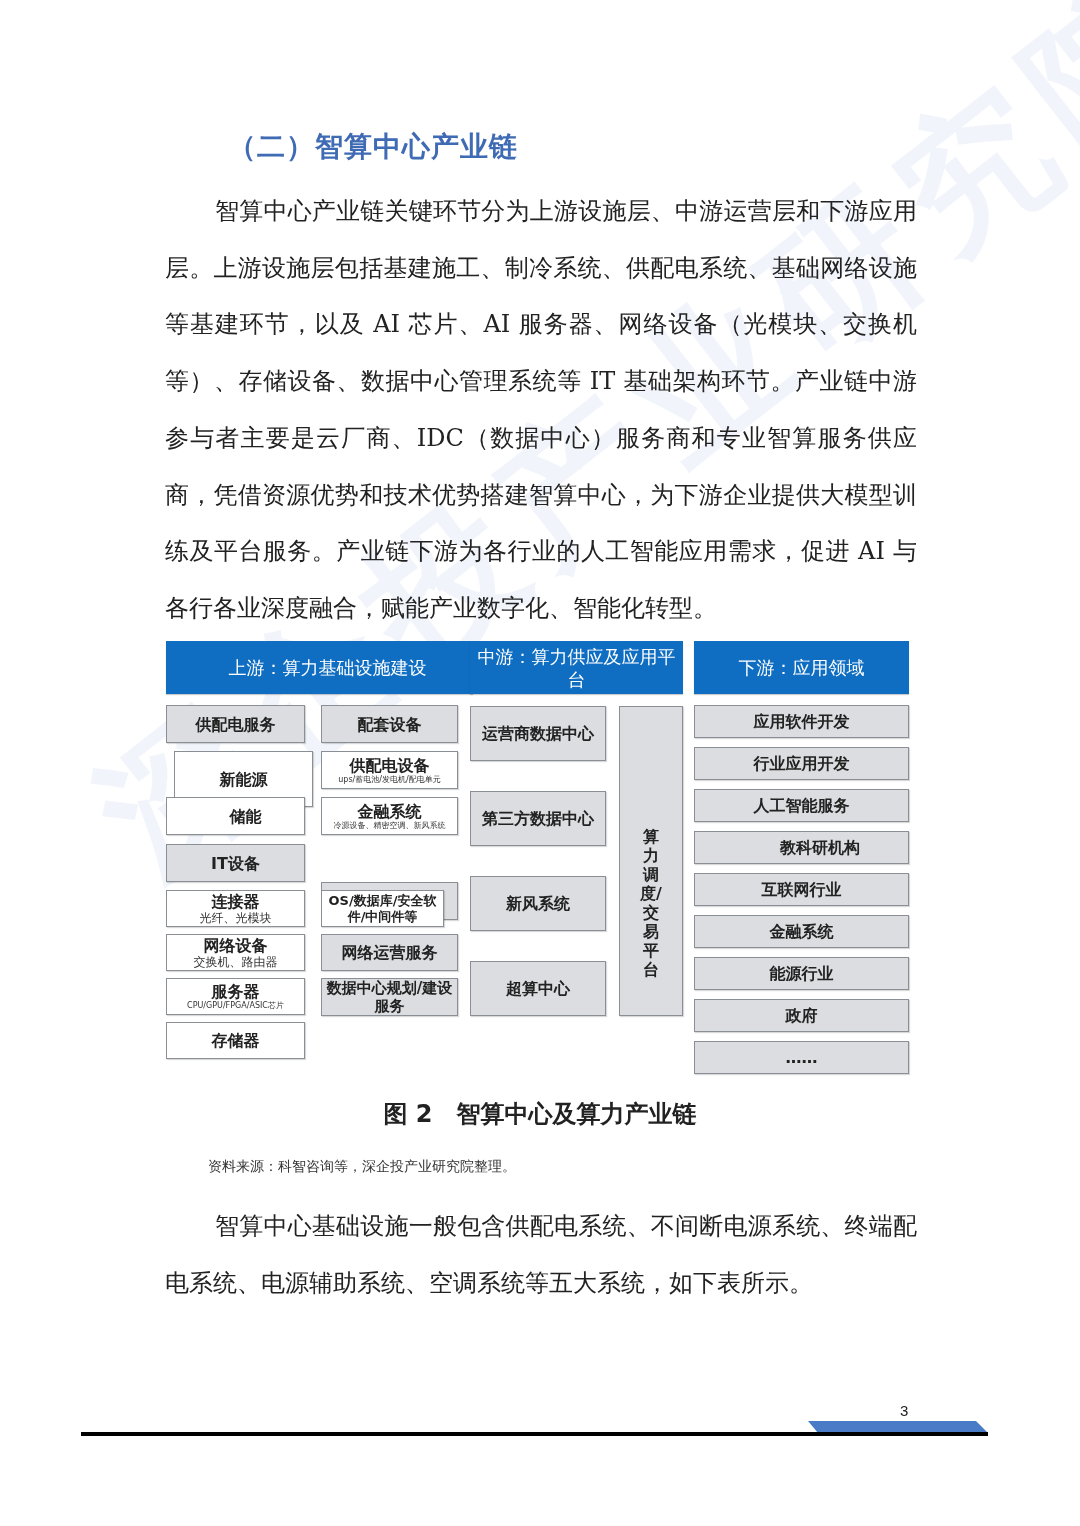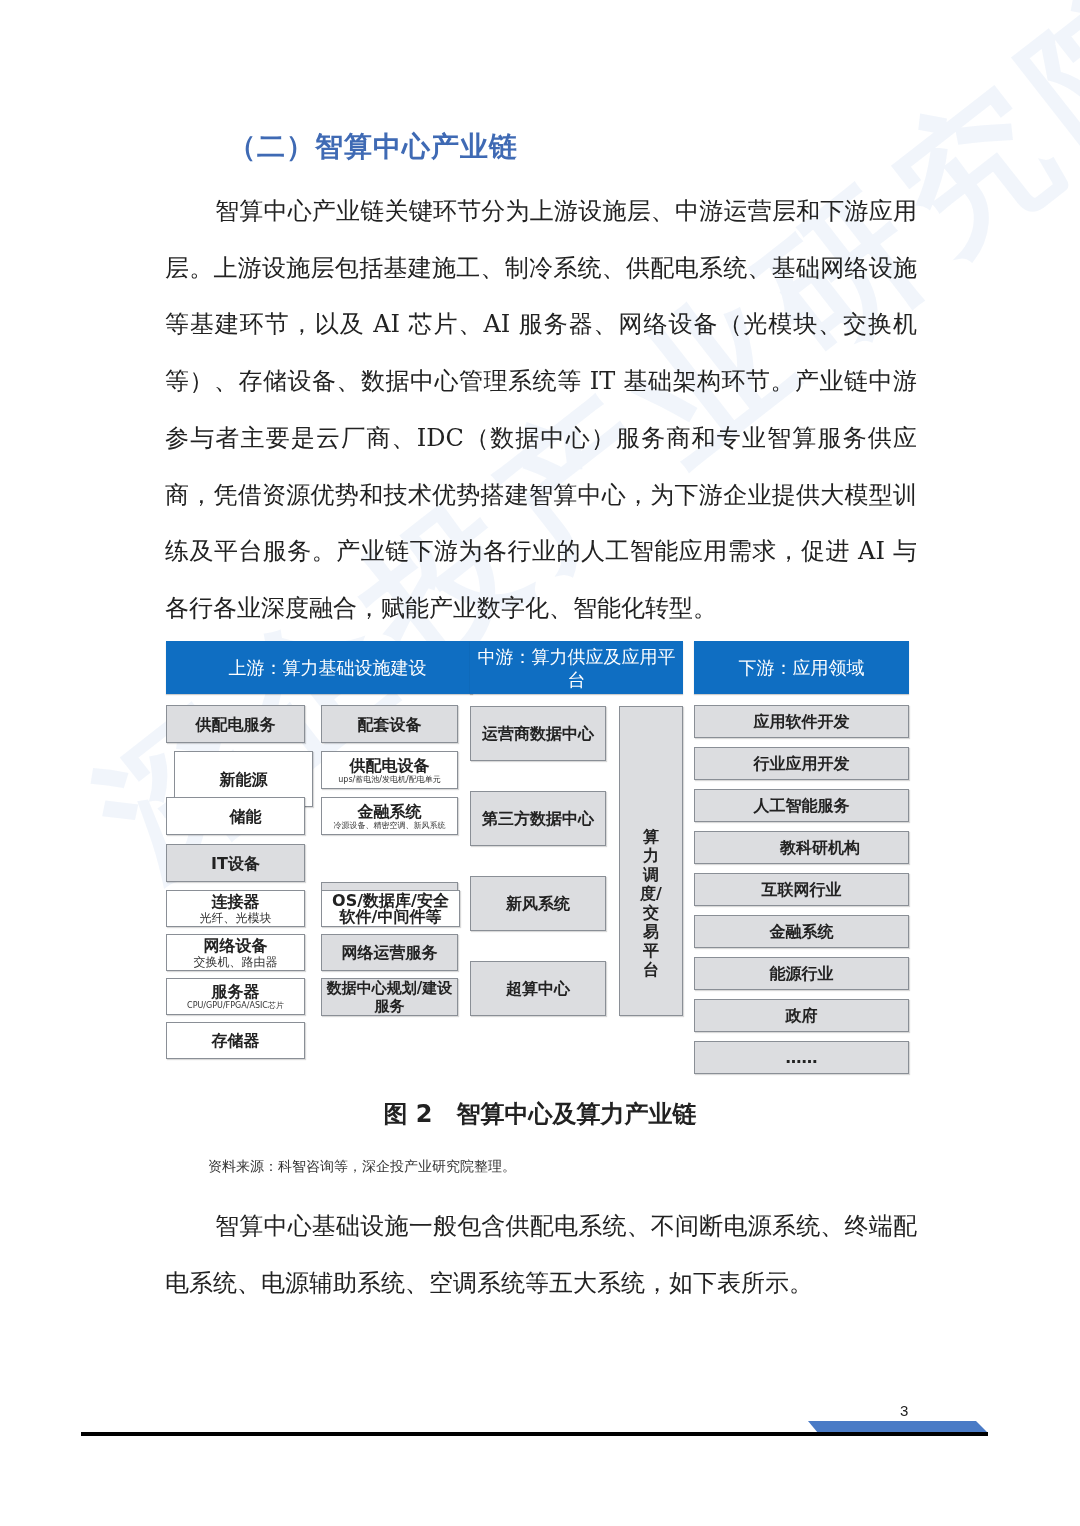--- a/index.html
+++ b/index.html
@@ -99,21 +99,21 @@
       <span>供配电设备</span>
       <span class="tiny">ups/蓄电池/发电机/配电单元</span>
     </div>
   <div class="box white" style="left:155px;top:156px;width:137px;height:38px;">
       <span>金融系统</span>
       <span class="tiny">冷源设备、精密空调、新风系统</span>
     </div>
   <div class="box gray" style="left:155px;top:203px;width:137px;height:38px;margin-top:38px;">
       <span>算力软件</span>
     </div>
-  <div class="box white" style="left:155px;top:249px;width:139px;height:37px;font-size:16px;line-height:16px;">
+  <div class="box white" style="left:155px;top:249px;width:123px;height:37px;font-size:13px;line-height:16px;">
       <span style="padding:0 4px;">OS/数据库/安全软件/中间件等</span>
     </div>
   <div class="box gray" style="left:155px;top:293px;width:137px;height:37px;">
       <span>网络运营服务</span>
     </div>
   <div class="box gray" style="left:155px;top:337px;width:137px;height:38px;font-size:15px;line-height:18px;">
       <span style="padding:0 2px;">数据中心规划/建设服务</span>
     </div>
 
   <div class="box gray" style="left:304px;top:150px;width:136px;height:55px;">

